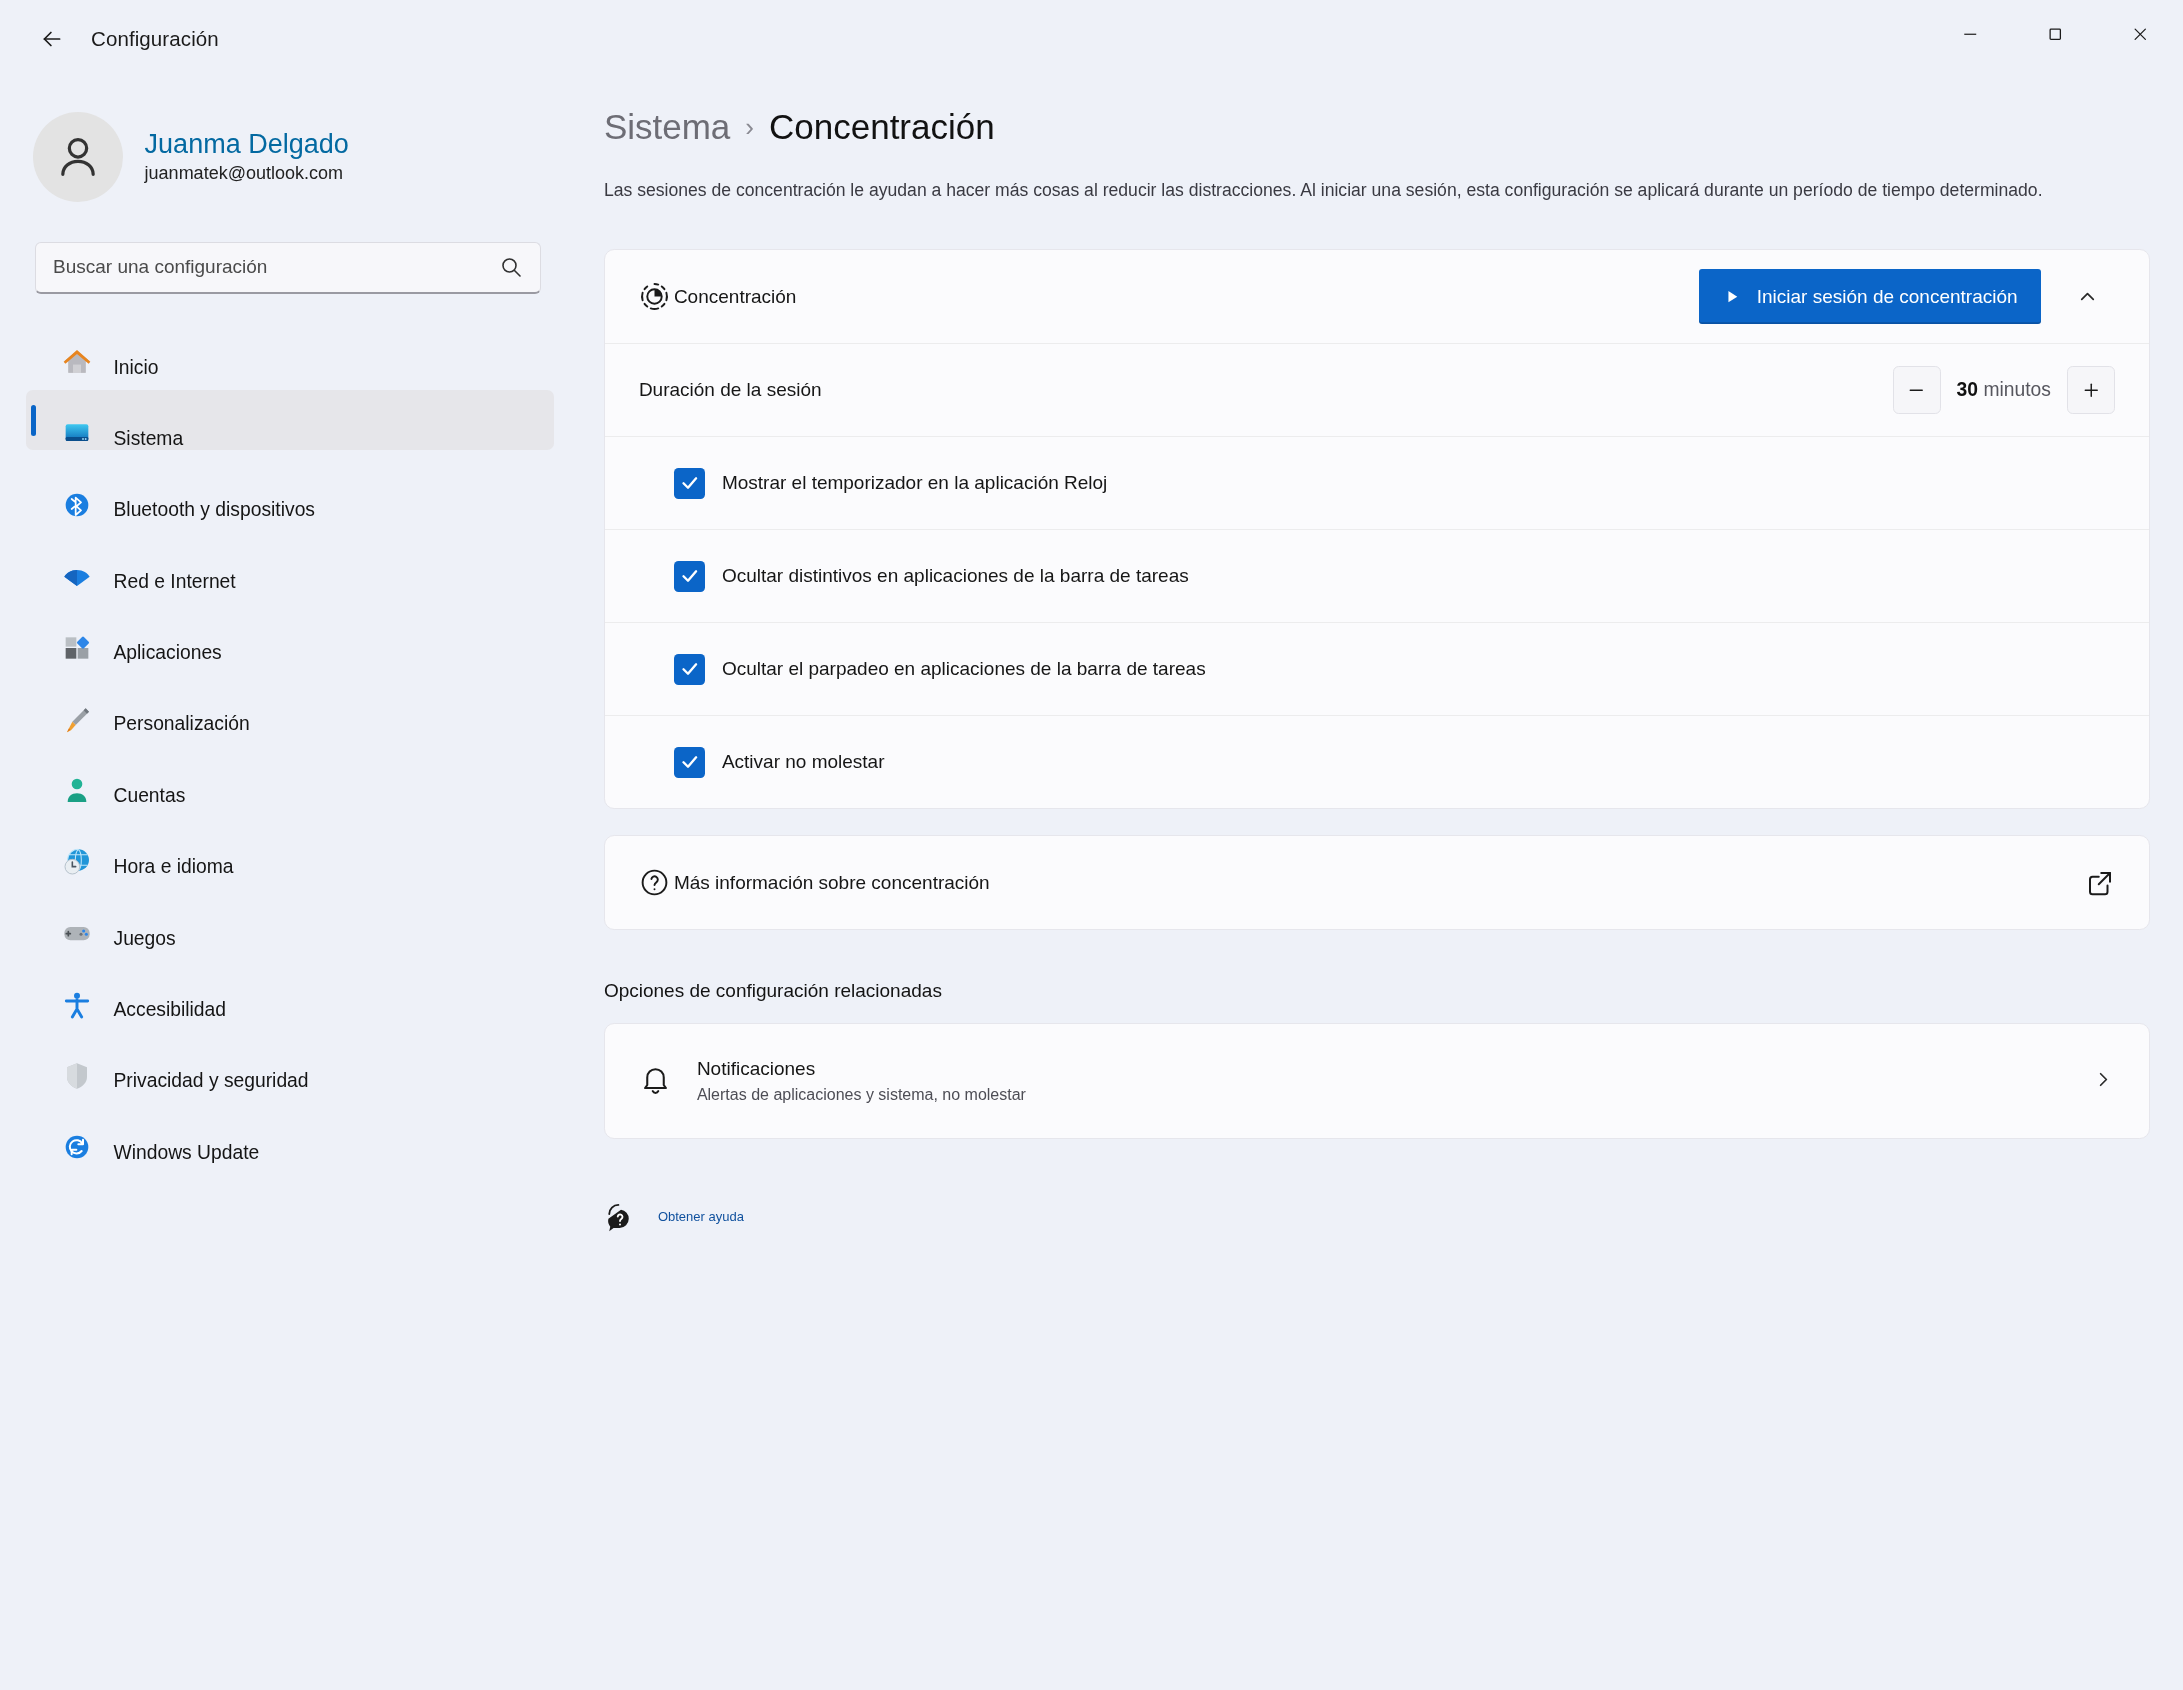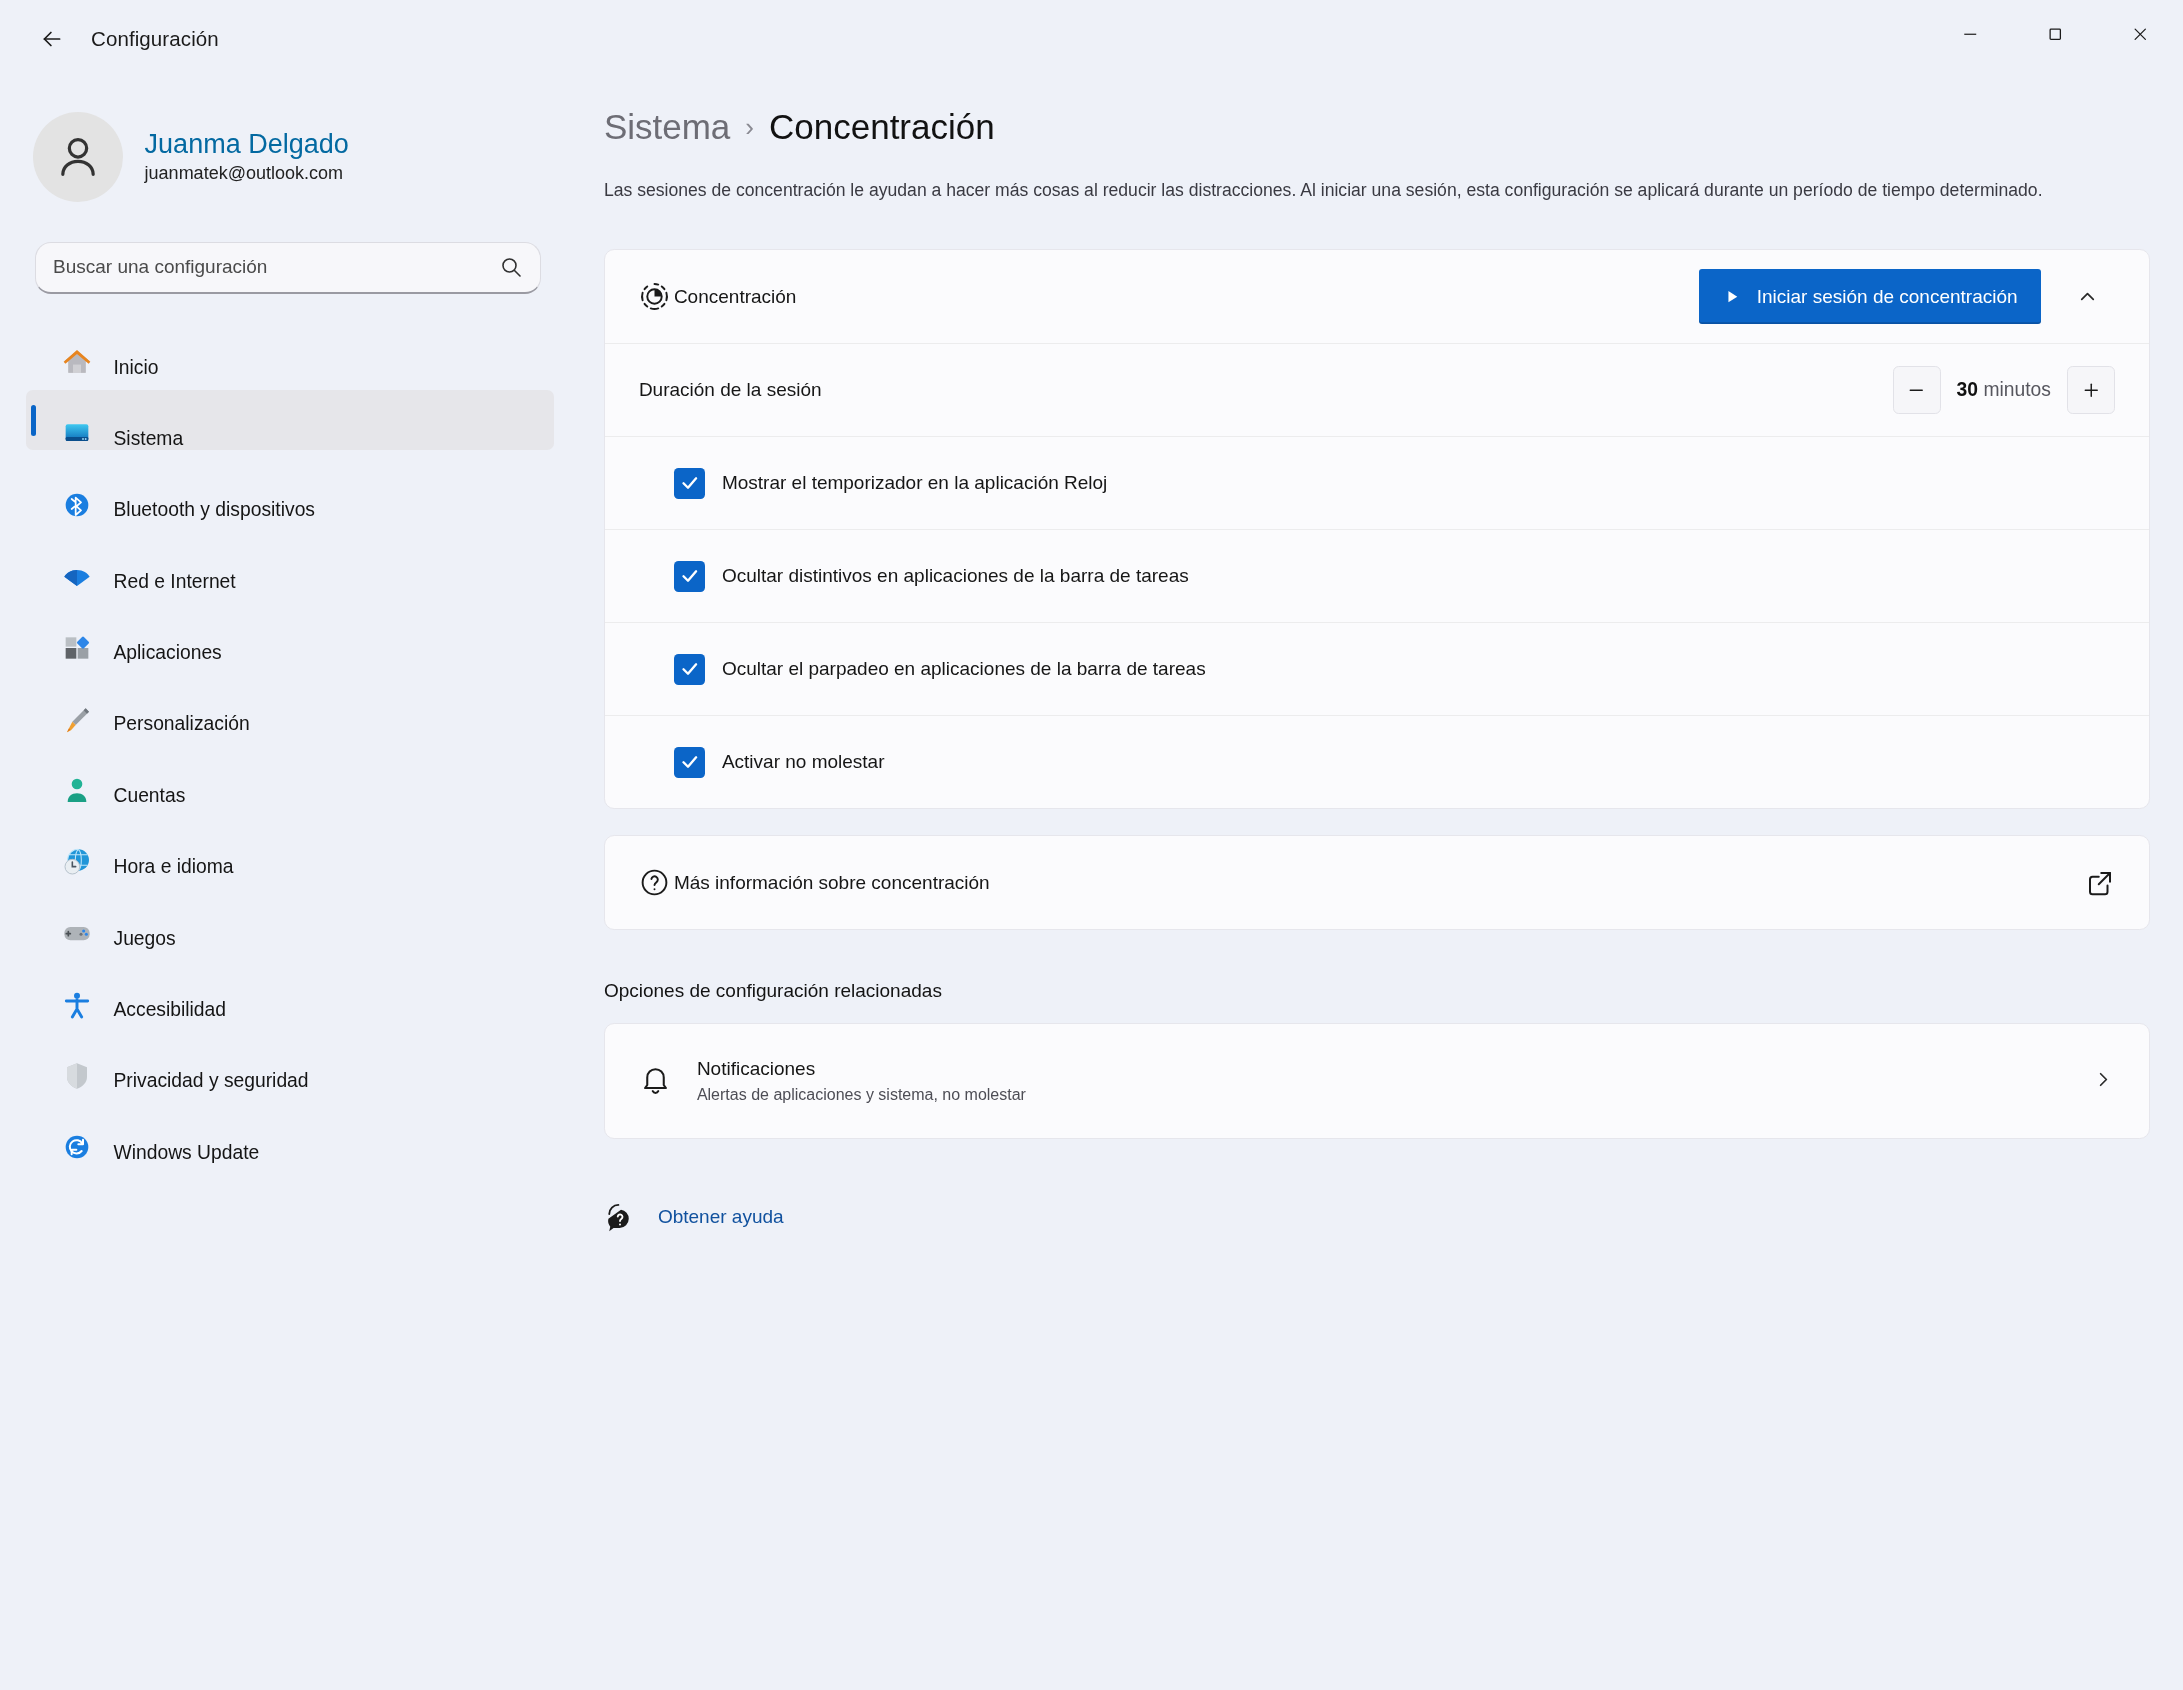--- a/index.html
+++ b/index.html
@@ -89,21 +89,21 @@
   .acct-name { font-size: 27px; font-weight: normal; color: #0369a1; }
   .acct-mail { font-size: 18px; color: #222; }
 
   .search-wrap {
     margin: 40px 0 0 35px;
     width: 506px;
     height: 52px;
     background: #f7f7fa;
     border: 0.9px solid #dcdce2;
     border-bottom: 2px solid #9a9aa2;
-    border-radius: 16px;
+    border-radius: 6px;
     display: flex;
     align-items: center;
     padding: 0 17px 0 17px;
     cursor: text;
   }
   .search-input {
     flex: 1;
     border: none; outline: none; background: transparent;
     font-family: "Liberation Sans", sans-serif;
     font-size: 19px;
@@ -265,21 +265,21 @@
   .nav-card-ico { width: 35px; flex: 0 0 auto; margin-right: 23px; }
   .nav-card-ico svg { width: 33px; height: 33px; }
   .nc-text { display: flex; flex-direction: column; gap: 5.7px; }
   .nc-title { font-size: 19px; color: #151515; }
   .nc-sub { font-size: 16px; color: #4d4d55; }
   .nc-chev svg { width: 23px; height: 23px; }
 
   .footer-links { margin: 63px 0 0 12.5px; display: flex; flex-direction: column; gap: 31px; }
   .flink { display: flex; align-items: center; gap: 24px; cursor: pointer; }
   .flink-ico { width: 30px; height: 30px; flex: 0 0 auto; }
-  .flink-label { font-size: 19px; color: #10519e; }
+  .flink-label { font-size: 13px; color: #10519e; }
 </style>
 </head>
 <body>
 
 <div class="window">
 
   <div class="titlebar">
     <div class="back-btn">
       <svg viewBox="0 0 24 24" fill="none" stroke="#1b1b1b" stroke-width="1.6" stroke-linecap="round" stroke-linejoin="round">
         <path d="M19 12H5"></path>

